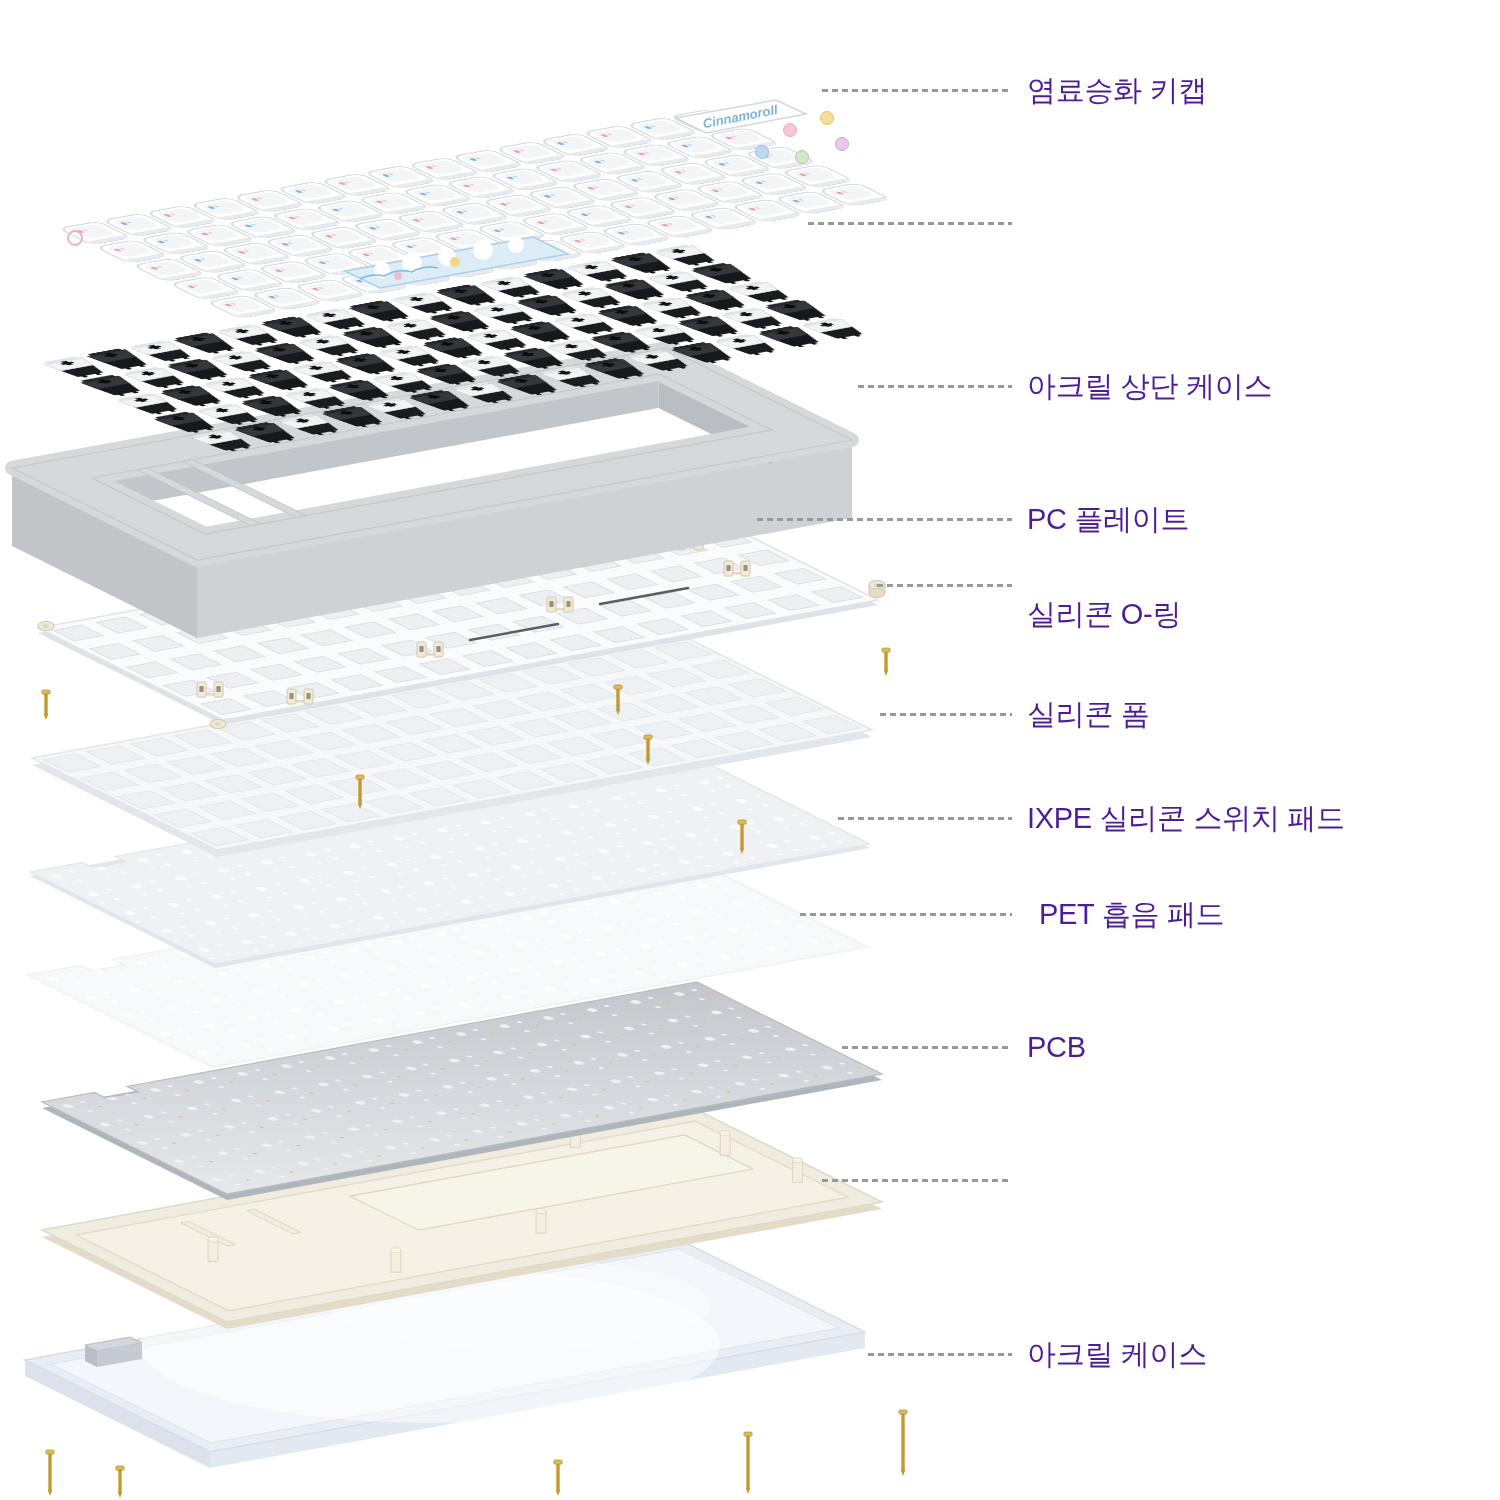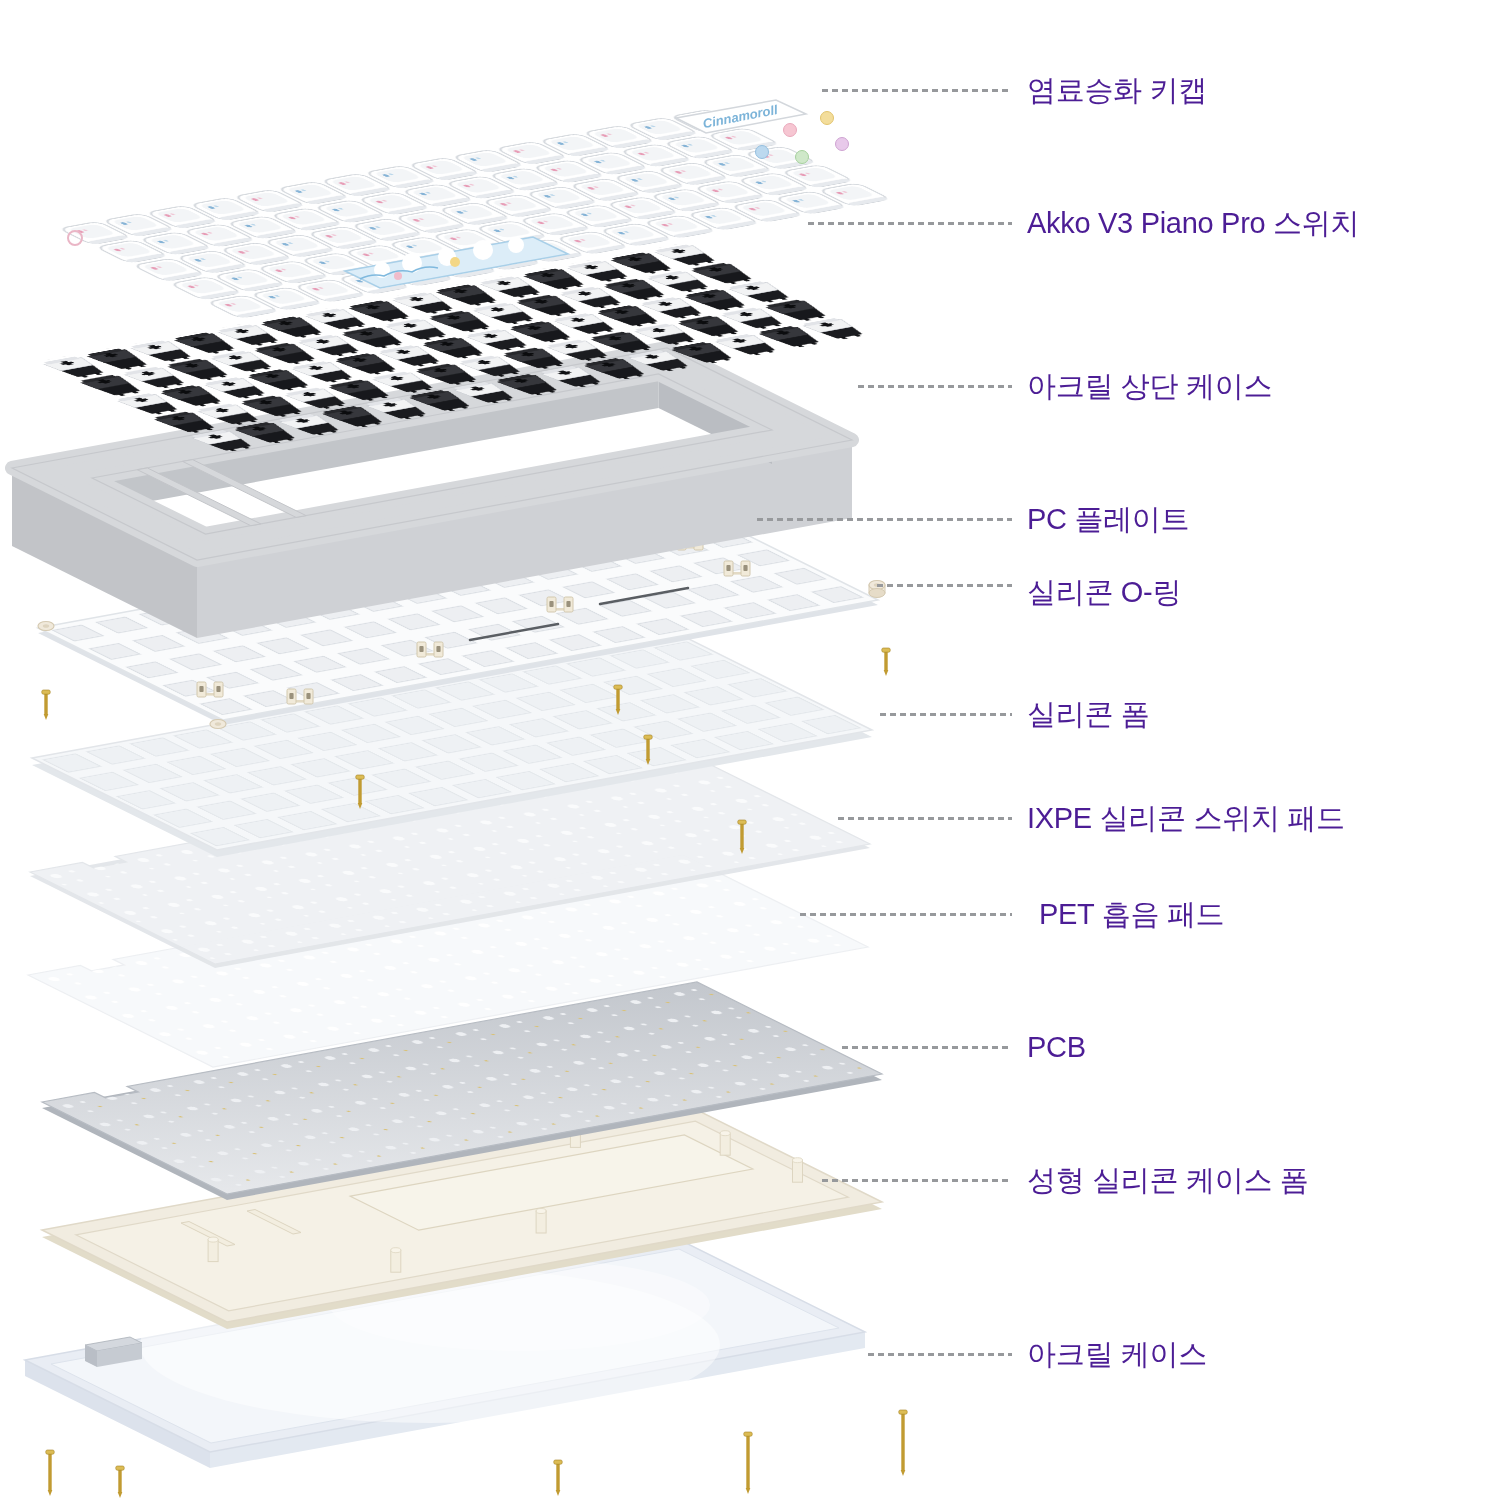--- a/index.html
+++ b/index.html
@@ -337,42 +337,40 @@
       <circle cx="842" cy="144" r="6.5" fill="#e8c9ea" stroke="#cfa3d2" stroke-width="1"></circle>
       <circle cx="75" cy="238" r="7" fill="none" stroke="#eab6c6" stroke-width="2"></circle>
     </g>
   </g>
 </svg>
 
 <div class="leader" style="left:822px;top:88.5px;width:190px;"></div>
 <div class="callout-label" style="top:70px;">염료승화 키캡</div>
 
 <div class="leader" style="left:808px;top:221.5px;width:204px;"></div>
-<div class="callout-label" style="top:203px;">Akko V3 Piano Pro 스위치</div>
 
 <div class="leader" style="left:858px;top:384.5px;width:154px;"></div>
 <div class="callout-label" style="top:366px;">아크릴 상단 케이스</div>
 
 <div class="leader" style="left:757px;top:517.5px;width:255px;"></div>
 <div class="callout-label" style="top:499px;">PC 플레이트</div>
 
 <div class="leader" style="left:877px;top:583.5px;width:135px;"></div>
-<div class="callout-label" style="top:572px;">실리콘 O-링</div>
+<div class="callout-label" style="top:594px;">실리콘 O-링</div>
 
 <div class="leader" style="left:880px;top:712.5px;width:132px;"></div>
 <div class="callout-label" style="top:694px;">실리콘 폼</div>
 
 <div class="leader" style="left:838px;top:816.5px;width:174px;"></div>
 <div class="callout-label" style="top:798px;">IXPE 실리콘 스위치 패드</div>
 
 <div class="leader" style="left:800px;top:912.5px;width:212px;"></div>
 <div class="callout-label" style="top:894px;margin-left:12px;">PET 흡음 패드</div>
 
 <div class="leader" style="left:842px;top:1045.5px;width:170px;"></div>
 <div class="callout-label" style="top:1027px;text-align:right;">PCB</div>
 
 <div class="leader" style="left:822px;top:1178.5px;width:190px;"></div>
-<div class="callout-label" style="top:1160px;">성형 실리콘 케이스 폼</div>
 
 <div class="leader" style="left:868px;top:1352.5px;width:144px;"></div>
 <div class="callout-label" style="top:1334px;">아크릴 케이스</div>
 
 </div>
 
 </body></html>

